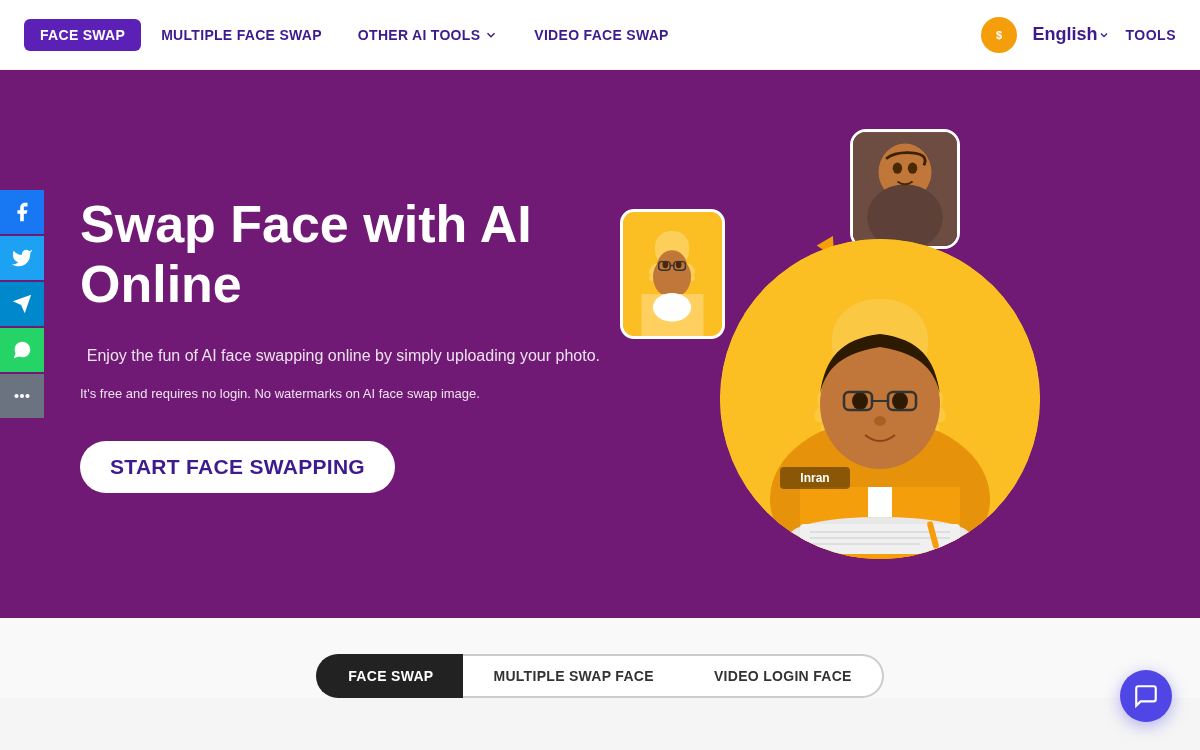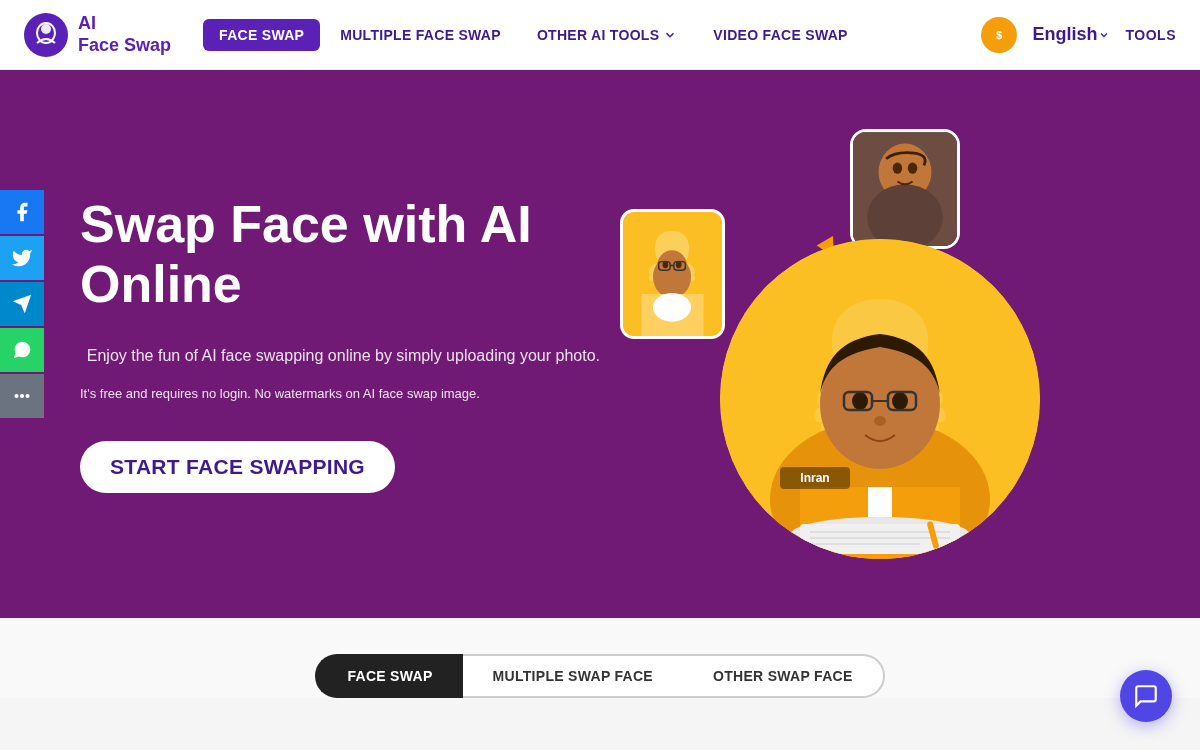--- a/index.html
+++ b/index.html
@@ -325,32 +325,20 @@
   <div class="social-btn share">
     <svg width="22" height="22" viewBox="0 0 24 24" fill="none" stroke="white" stroke-width="2.5">
       <circle cx="12" cy="12" r="1"></circle>
         <circle cx="6" cy="12" r="1"></circle>
         <circle cx="18" cy="12" r="1"></circle>
     </svg>
   </div>
 </div>
 
 <nav class="navbar">
-  <div class="logo-area">
-    <svg class="logo-icon" viewBox="0 0 44 44">
-      <circle cx="22" cy="22" r="22" fill="#5b21b6"></circle>
-      <ellipse cx="22" cy="20" rx="9" ry="10" fill="none" stroke="#fff" stroke-width="2"></ellipse>
-      <circle cx="22" cy="16" r="5" fill="#fff" opacity="0.9"></circle>
-      <path d="M13 30 Q22 22 31 30" fill="none" stroke="#fff" stroke-width="2"></path>
-    </svg>
-    <div class="logo-text">
-      <span>AI</span>
-      <span>Face Swap</span>
-    </div>
-  </div>
 
   <div class="nav-links">
     <a class="nav-item active">FACE SWAP</a>
     <a class="nav-item">MULTIPLE FACE SWAP</a>
     <a class="nav-item nav-item-dropdown">
       <span>OTHER AI TOOLS</span>
       <svg width="14" height="14" viewBox="0 0 24 24" fill="none" stroke="#3d1b8e" stroke-width="2.5">
         <polyline points="6 9 12 15 18 9"></polyline>
       </svg>
     </a>
@@ -466,21 +454,21 @@
         <rect x="210" y="282" width="6" height="28" rx="3" fill="#f59e0b" transform="rotate(-15 213 296)"></rect>
       </svg>
     </div>
   </div>
 </section>
 
 <div class="bottom-section">
   <div class="tab-row">
     <button class="tab-pill active">FACE SWAP</button>
     <button class="tab-pill mid">MULTIPLE SWAP FACE</button>
-    <button class="tab-pill">OTHER SWAP FACE</button>
+    <button class="tab-pill">VIDEO LOGIN FACE</button>
   </div>
 </div>
 
 <div class="chat-bubble">
   <svg width="26" height="26" viewBox="0 0 24 24" fill="none" stroke="white" stroke-width="2">
     <path d="M21 15a2 2 0 01-2 2H7l-4 4V5a2 2 0 012-2h14a2 2 0 012 2z"></path>
   </svg>
 </div>
 
 </body></html>

